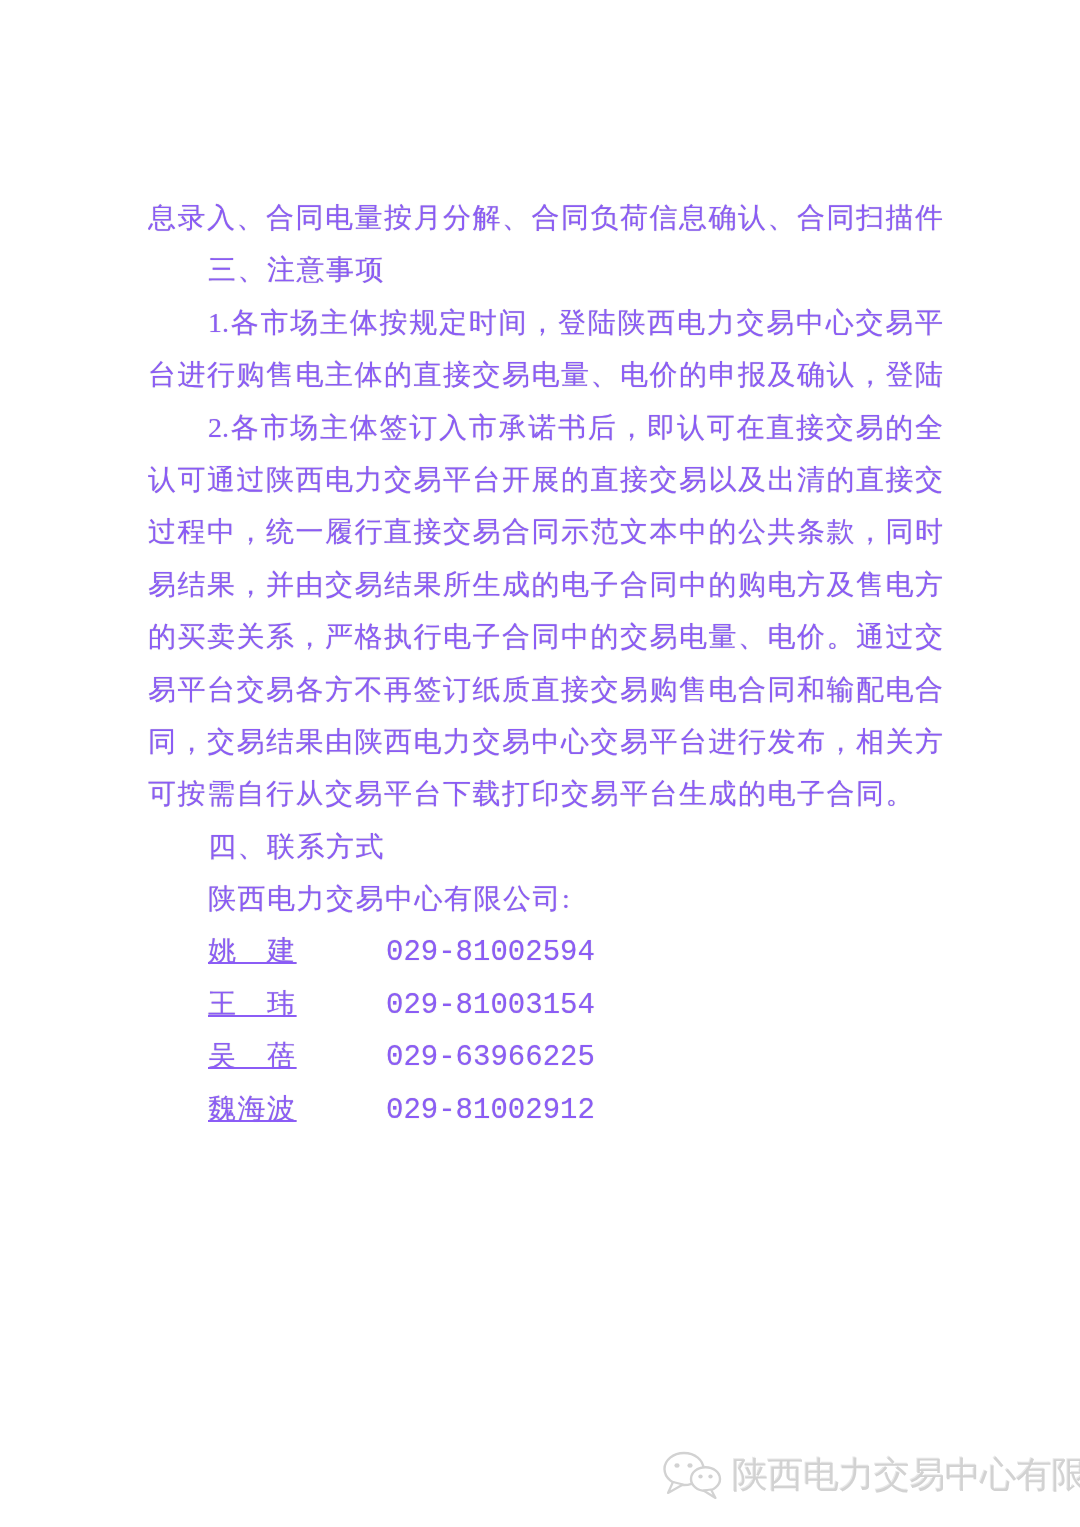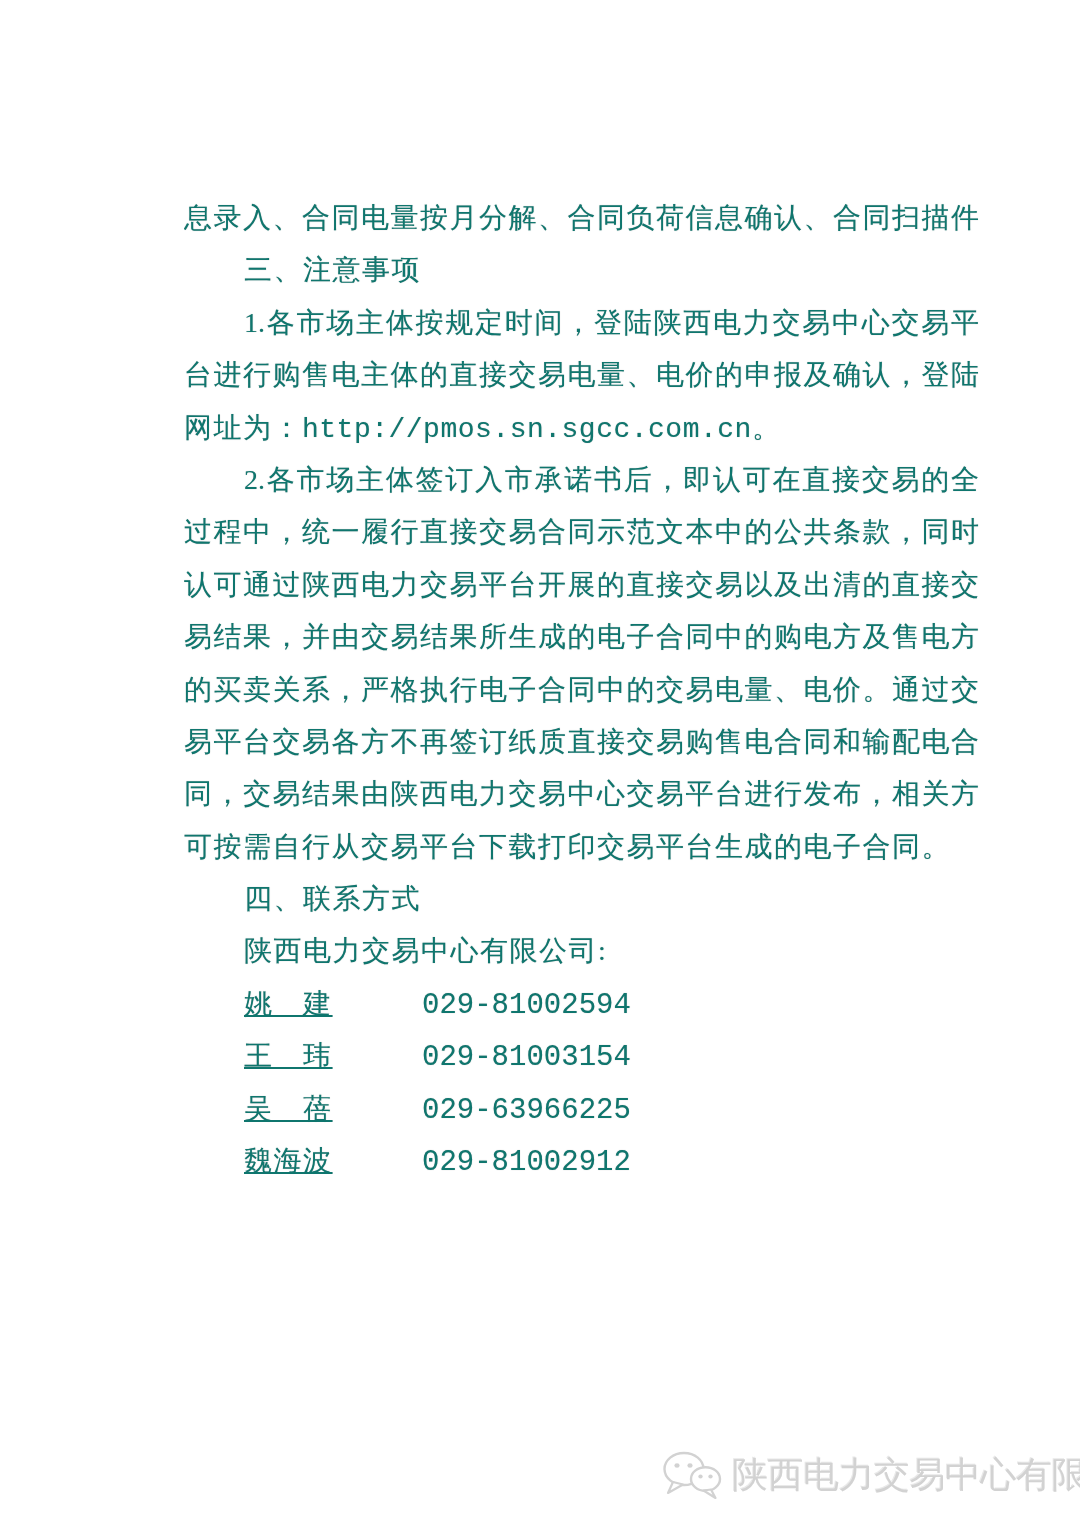--- a/index.html
+++ b/index.html
@@ -13,24 +13,23 @@
     height: 1527px;
     background: #ffffff;
     overflow: hidden;
     font-family: "Liberation Serif", "DejaVu Serif", serif;
   }
   .doc {
     position: absolute;
     left: 148px;
     top: 192px;
     width: 795px;
-    color: #0f766e;
+    color: #8b5cf6;
     font-size: 28px;
     text-shadow: 0 0 1px rgba(56,56,56,0.35);
-    margin-left: 36px;
   }
   .line {
     height: 52.4px;
     line-height: 52.4px;
     letter-spacing: 1.5px;
     white-space: nowrap;
     overflow: hidden;
   }
   .line.justify {
     letter-spacing: 0;
@@ -83,24 +82,23 @@
 </head>
 <body>
 
 <div class="page">
 
   <div class="doc">
     <div class="line justify">息录入、合同电量按月分解、合同负荷信息确认、合同扫描件</div>
     <div class="line indent">三、注意事项</div>
     <div class="line justify indent">1.各市场主体按规定时间，登陆陕西电力交易中心交易平</div>
     <div class="line justify">台进行购售电主体的直接交易电量、电价的申报及确认，登陆</div>
-    <div class="line"><span>网址为：</span><span class="mono">http://pmos.sn.sgcc.com.cn</span><span>。</span></div>
     <div class="line justify indent">2.各市场主体签订入市承诺书后，即认可在直接交易的全</div>
+    <div class="line justify">认可通过陕西电力交易平台开展的直接交易以及出清的直接交</div>
     <div class="line justify">过程中，统一履行直接交易合同示范文本中的公共条款，同时</div>
-    <div class="line justify">认可通过陕西电力交易平台开展的直接交易以及出清的直接交</div>
     <div class="line justify">易结果，并由交易结果所生成的电子合同中的购电方及售电方</div>
     <div class="line justify">的买卖关系，严格执行电子合同中的交易电量、电价。通过交</div>
     <div class="line justify">易平台交易各方不再签订纸质直接交易购售电合同和输配电合</div>
     <div class="line justify">同，交易结果由陕西电力交易中心交易平台进行发布，相关方</div>
     <div class="line">可按需自行从交易平台下载打印交易平台生成的电子合同。</div>
     <div class="line indent">四、联系方式</div>
     <div class="line indent">陕西电力交易中心有限公司:</div>
     <div class="line contact"><span class="cname">姚　建</span><span class="cphone">029-81002594</span></div>
     <div class="line contact"><span class="cname">王　玮</span><span class="cphone">029-81003154</span></div>
     <div class="line contact"><span class="cname">吴　蓓</span><span class="cphone">029-63966225</span></div>

